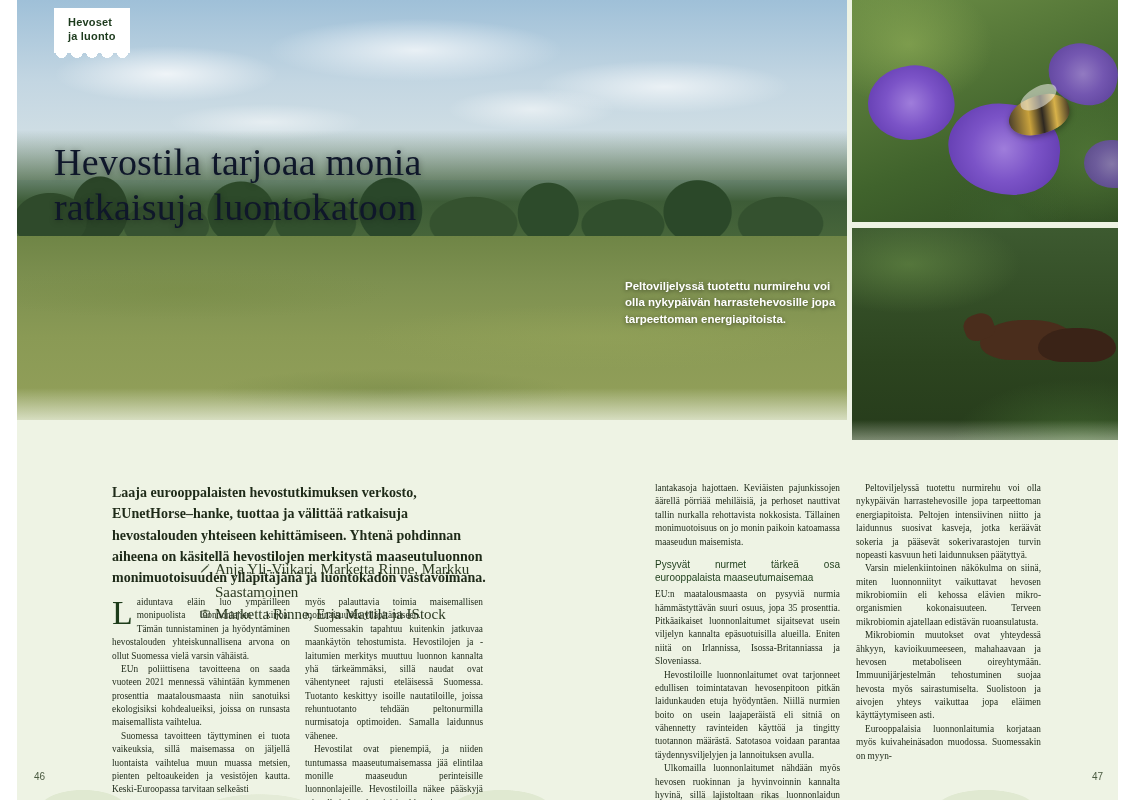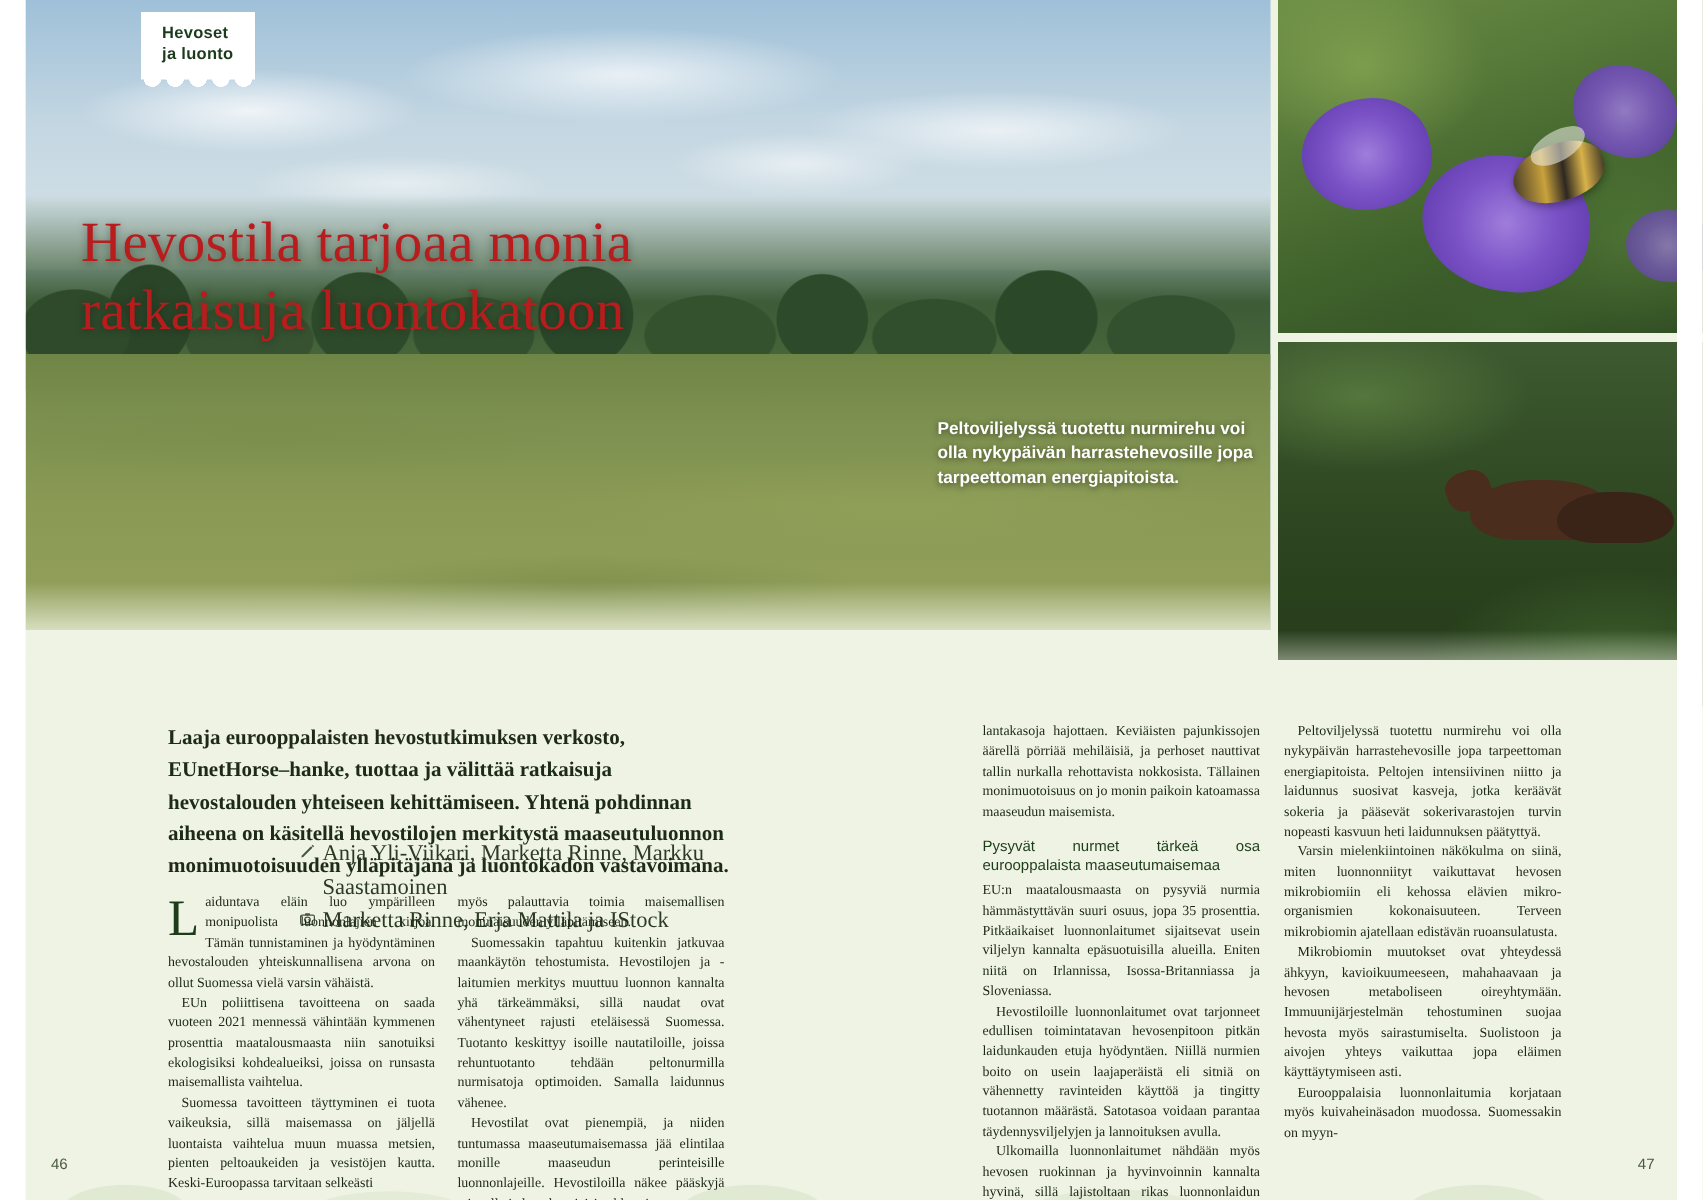--- a/index.html
+++ b/index.html
@@ -87,36 +87,35 @@
 
   
   .tag {
     position: absolute; left: 54px; top: 8px;
     background: #fff; color: #1c3a1c;
     padding: 8px 14px 9px 14px;
     font-family: "Liberation Sans", sans-serif;
     font-weight: bold; font-size: 11px; line-height: 1.25;
     letter-spacing: .2px;
     z-index: 6;
-    margin-left: 40px;
   }
   .tag .notch {
     position: absolute; left: 0; bottom: -9px; width: 100%; height: 10px;
     background:
       radial-gradient(circle 6px at 10% 0, #fff 98%, rgba(255,255,255,0) 100%),
       radial-gradient(circle 6px at 30% 0, #fff 98%, rgba(255,255,255,0) 100%),
       radial-gradient(circle 6px at 50% 0, #fff 98%, rgba(255,255,255,0) 100%),
       radial-gradient(circle 6px at 70% 0, #fff 98%, rgba(255,255,255,0) 100%),
       radial-gradient(circle 6px at 90% 0, #fff 98%, rgba(255,255,255,0) 100%);
   }
 
   
   .headline {
     position: absolute; left: 54px; top: 140px; width: 420px;
-    color: #b91c1c;
+    color: #0f172a;
     font-family: "Liberation Serif", serif;
     font-size: 38px; line-height: 1.18; font-weight: normal;
     letter-spacing: .2px;
     text-shadow: 0 1px 6px rgba(0,0,0,.35);
     z-index: 5;
   }
 
   
   .photo-caption {
     position: absolute; left: 625px; top: 278px; width: 212px;

